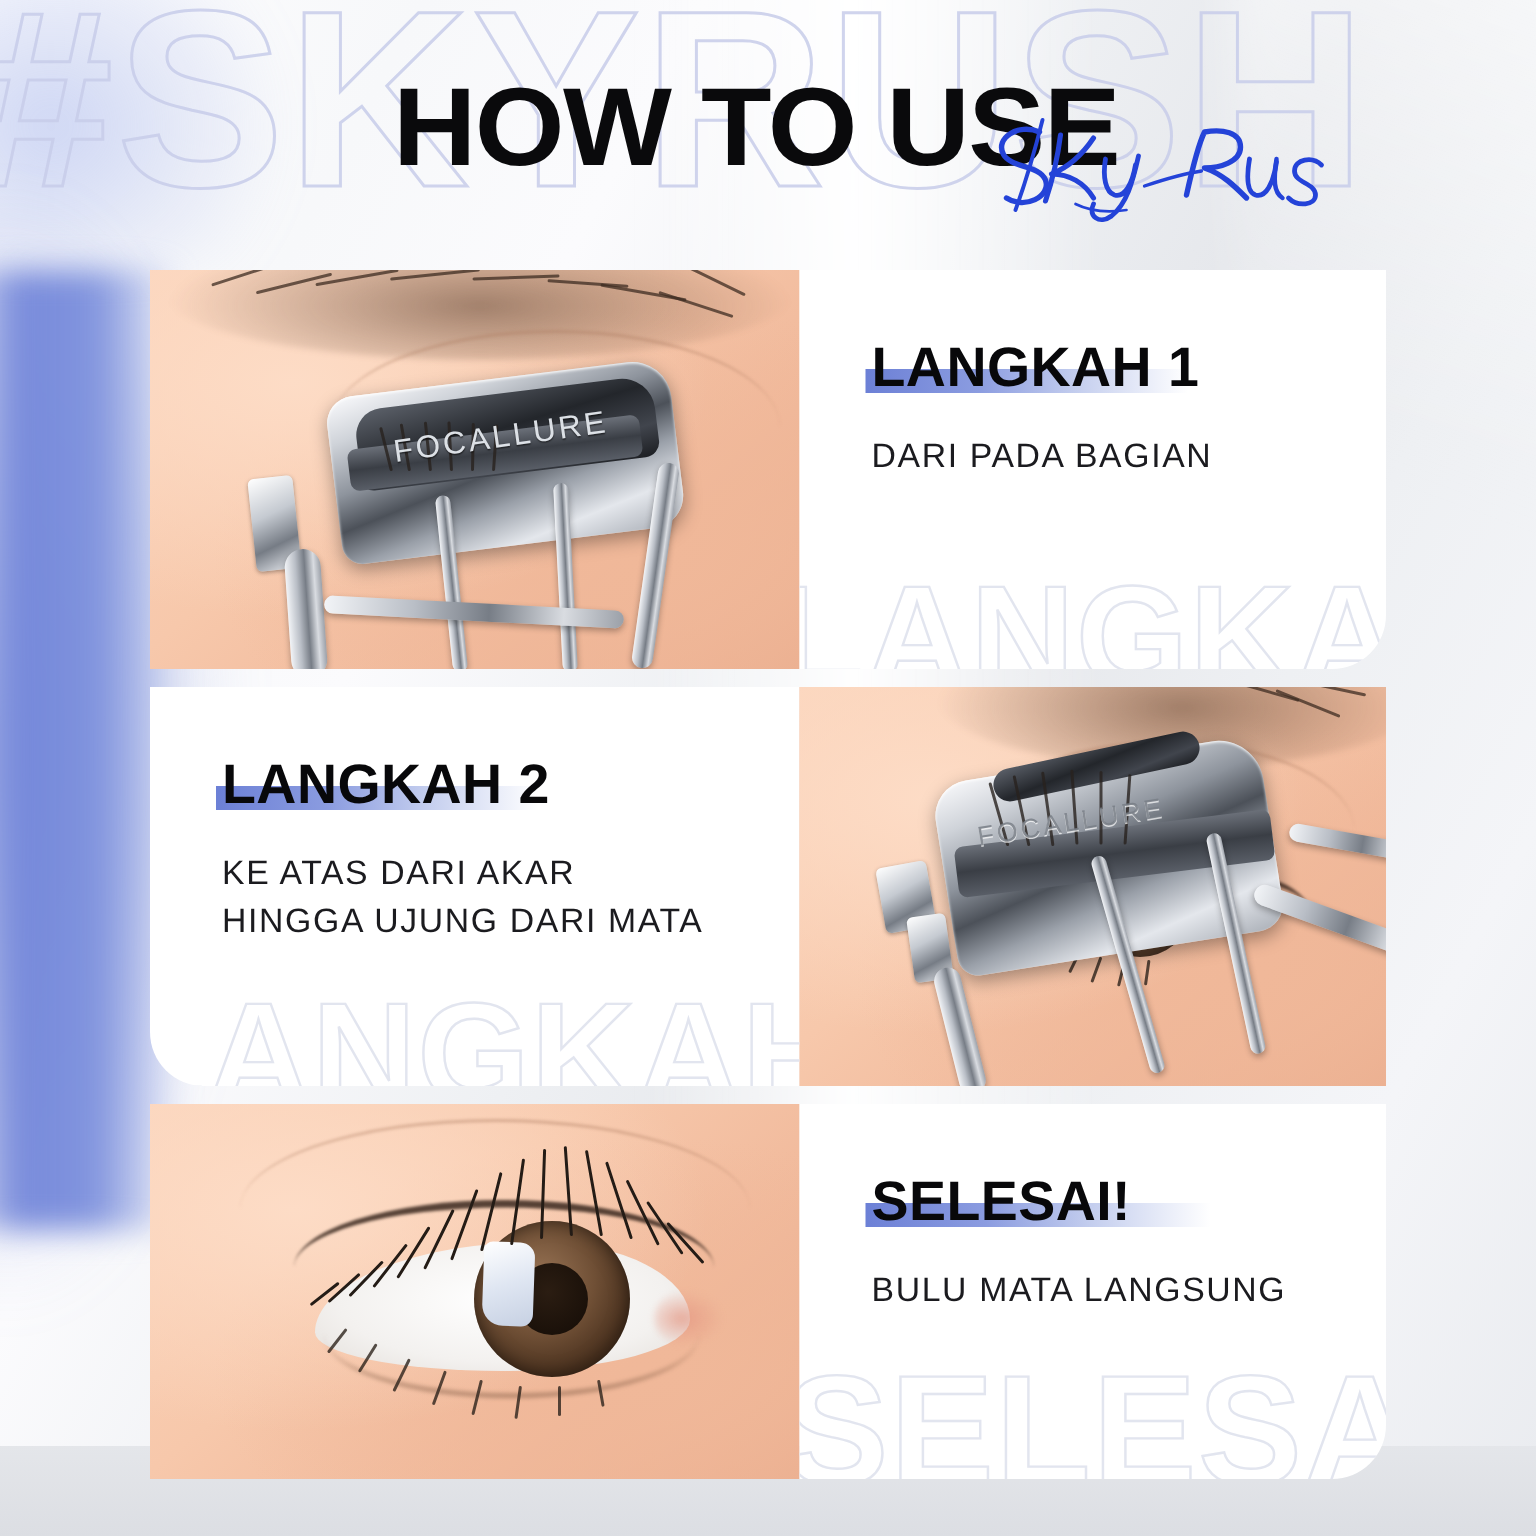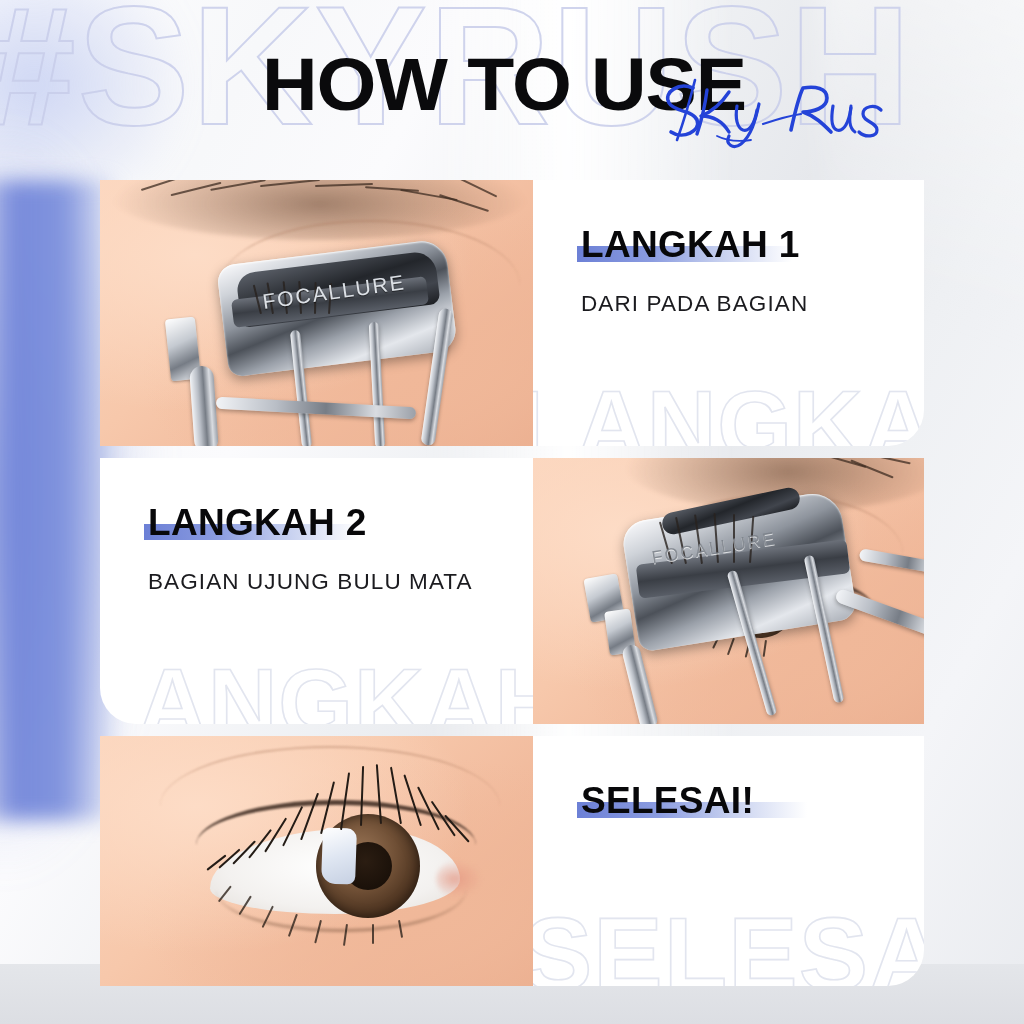--- a/index.html
+++ b/index.html
@@ -313,21 +313,22 @@
     </div>
   </div>
 
   <div class="row row-2">
 
     <div class="panel">
       <div class="step-watermark">LANGKAH 2</div>
       <div class="step-underline"></div>
       <div class="step-head">LANGKAH 2</div>
       <div class="step-body">
-        <div>BAGIAN UJUNG BULU MATA</div>
+        <div>KE ATAS DARI AKAR</div>
+        <div>HINGGA UJUNG DARI MATA</div>
       </div>
     </div>
 
     <div class="photo">
       <div class="skin"></div>
       <div class="brow" style="left:90px;top:-46px;width:330px;height:100px;"></div>
       <div class="brow-hair" style="left:290px;top:2px;width:44px;height:2px;transform:rotate(16deg);"></div>
       <div class="brow-hair" style="left:316px;top:10px;width:46px;height:2px;transform:rotate(22deg);"></div>
       <div class="brow-hair" style="left:336px;top:0px;width:42px;height:2px;transform:rotate(12deg);"></div>
 
@@ -404,16 +405,17 @@
       <div class="lash-low" style="left:246px;top:188px;width:2px;height:22px;transform:rotate(8deg);"></div>
       <div class="lash-low" style="left:272px;top:188px;width:2px;height:20px;transform:rotate(0deg);"></div>
       <div class="lash-low" style="left:298px;top:184px;width:2px;height:18px;transform:rotate(-10deg);"></div>
     </div>
 
     <div class="panel">
       <div class="step-watermark">SELESAI!</div>
       <div class="step-underline"></div>
       <div class="step-head">SELESAI!</div>
       <div class="step-body">
+        <div>BULU MATA LANGSUNG</div>
       </div>
     </div>
   </div>
 </div>
 
 </body></html>

